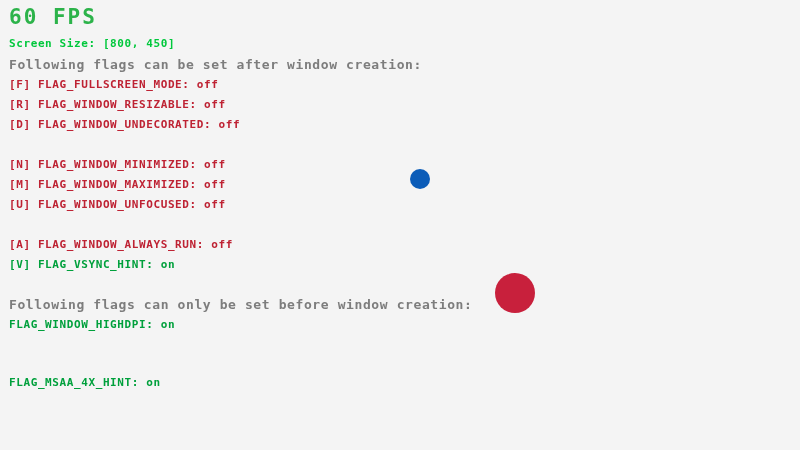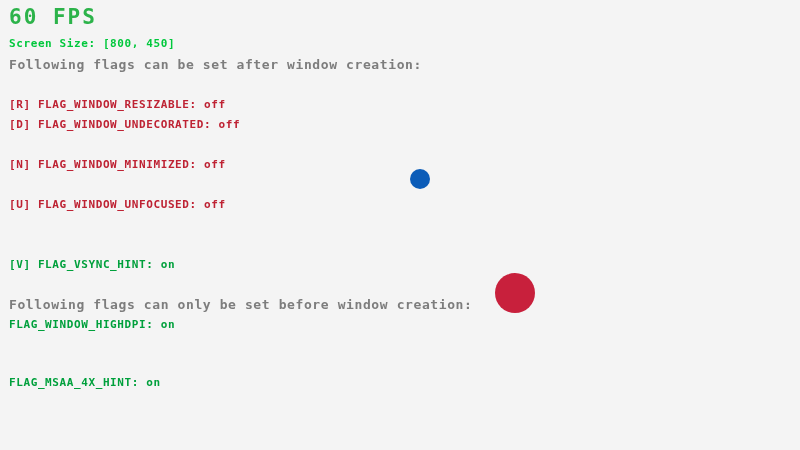--- a/index.html
+++ b/index.html
@@ -93,24 +93,27 @@
 <body>
 
 <div id="app">
 
   <div class="txt" id="fps-counter">60 FPS</div>
 
   <div class="txt" id="screen-size">Screen Size: [800, 450]</div>
 
   <div class="txt section-header" id="header-after">Following flags can be set after window creation:</div>
 
+  <div class="txt flag-line flag-off" style="top:78px">[F] FLAG_FULLSCREEN_MODE: off</div>
   <div class="txt flag-line flag-off" style="top:98px">[R] FLAG_WINDOW_RESIZABLE: off</div>
   <div class="txt flag-line flag-off" style="top:118px">[D] FLAG_WINDOW_UNDECORATED: off</div>
   <div class="txt flag-line flag-off" style="top:158px">[N] FLAG_WINDOW_MINIMIZED: off</div>
+  <div class="txt flag-line flag-off" style="top:178px">[M] FLAG_WINDOW_MAXIMIZED: off</div>
   <div class="txt flag-line flag-off" style="top:198px">[U] FLAG_WINDOW_UNFOCUSED: off</div>
+  <div class="txt flag-line flag-off" style="top:238px">[A] FLAG_WINDOW_ALWAYS_RUN: off</div>
   <div class="txt flag-line flag-on" style="top:258px">[V] FLAG_VSYNC_HINT: on</div>
 
   <div class="txt section-header" id="header-before">Following flags can only be set before window creation:</div>
 
   <div class="txt flag-line flag-on" style="top:318px">FLAG_WINDOW_HIGHDPI: on</div>
   <div class="txt flag-line flag-on" style="top:376px">FLAG_MSAA_4X_HINT: on</div>
 
   <div class="ball" id="ball-blue"></div>
   <div class="ball" id="ball-red"></div>
 

